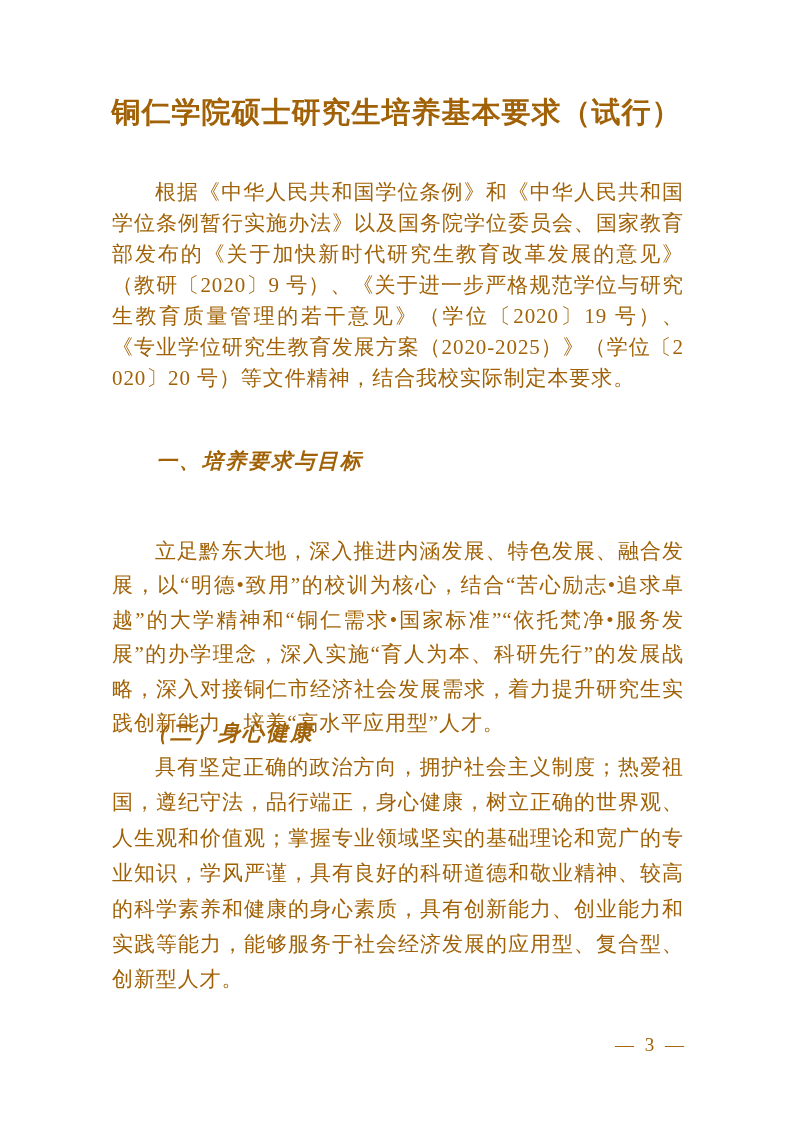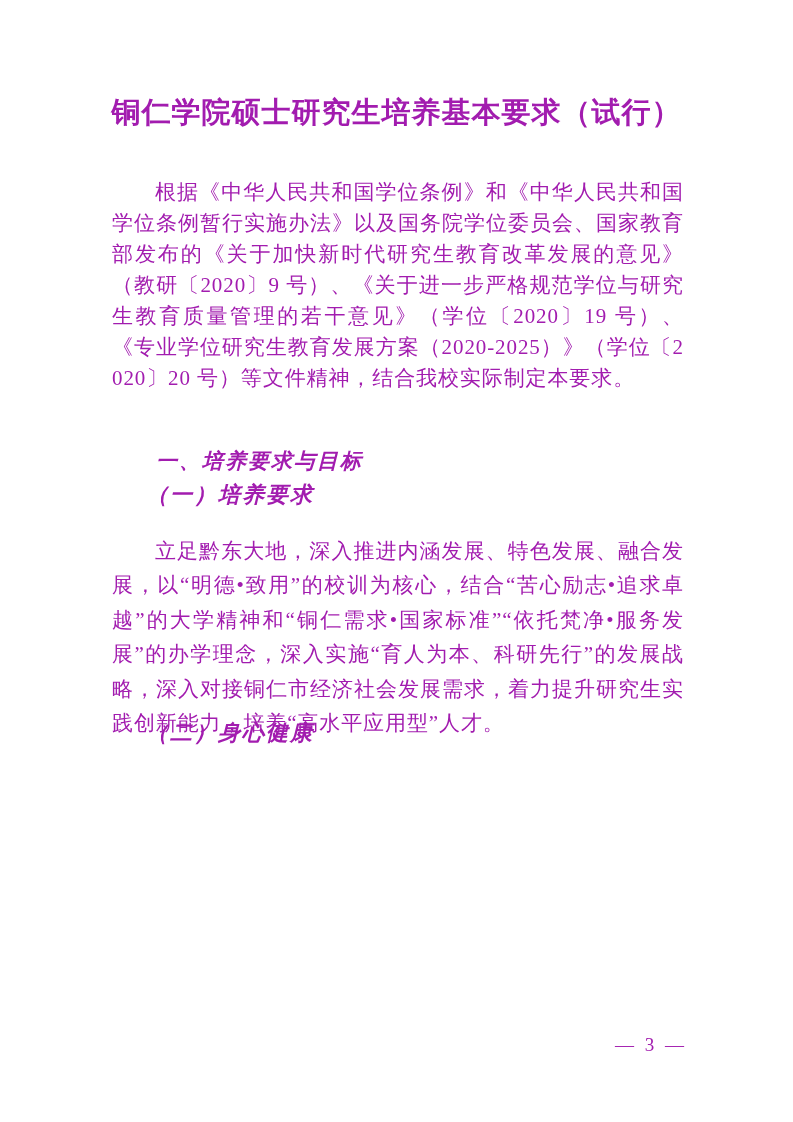--- a/index.html
+++ b/index.html
@@ -5,21 +5,21 @@
   html, body {
     margin: 0;
     padding: 0;
     background: #ffffff;
   }
   .page {
     position: relative;
     width: 793px;
     height: 1122px;
     background: #ffffff;
-    color: #a21caf;
+    color: #a16207;
     font-family: "Liberation Serif", "DejaVu Serif", serif;
     overflow: hidden;
   }
   .doc-title {
     position: absolute;
     top: 94px;
     left: 0;
     width: 100%;
     margin: 0;
     text-align: center;
@@ -90,22 +90,22 @@
 <body>
 
 <div class="page">
 
   <h1 class="doc-title">铜仁学院硕士研究生培养基本要求（试行）</h1>
 
   <p class="para para-intro">根据《中华人民共和国学位条例》和《中华人民共和国学位条例暂行实施办法》以及国务院学位委员会、国家教育部发布的《关于加快新时代研究生教育改革发展的意见》（教研〔2020〕9 号）、《关于进一步严格规范学位与研究生教育质量管理的若干意见》（学位〔2020〕19 号）、《专业学位研究生教育发展方案（2020-2025）》（学位〔2020〕20 号）等文件精神，结合我校实际制定本要求。</p>
 
   <h2 class="h-sans heading-1">一、培养要求与目标</h2>
 
-  <h3 class="h-kai heading-2a">（一）培养要求</h3>
 
   <p class="para para-a">立足黔东大地，深入推进内涵发展、特色发展、融合发展，以“明德•致用”的校训为核心，结合“苦心励志•追求卓越”的大学精神和“铜仁需求•国家标准”“依托梵净•服务发展”的办学理念，深入实施“育人为本、科研先行”的发展战略，深入对接铜仁市经济社会发展需求，着力提升研究生实践创新能力，培养“高水平应用型”人才。</p>
 
   <h3 class="h-kai heading-2b">（二）身心健康</h3>
 
+  <p class="para para-b">具有坚定正确的政治方向，拥护社会主义制度；热爱祖国，遵纪守法，品行端正，身心健康，树立正确的世界观、人生观和价值观；掌握专业领域坚实的基础理论和宽广的专业知识，学风严谨，具有良好的科研道德和敬业精神、较高的科学素养和健康的身心素质，具有创新能力、创业能力和实践等能力，能够服务于社会经济发展的应用型、复合型、创新型人才。</p>
 
   <div class="page-number">— 3 —</div>
 
 </div>
 
 </body></html>

